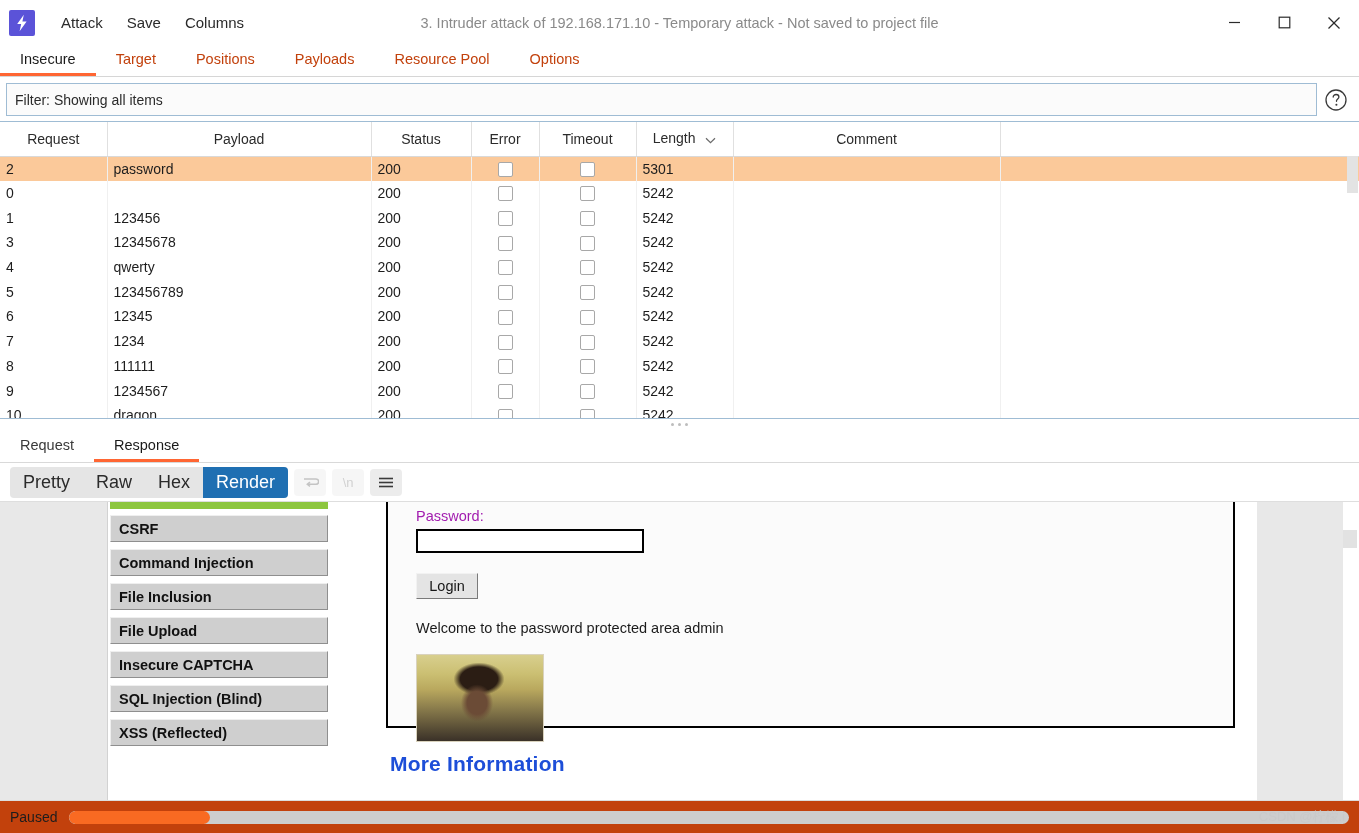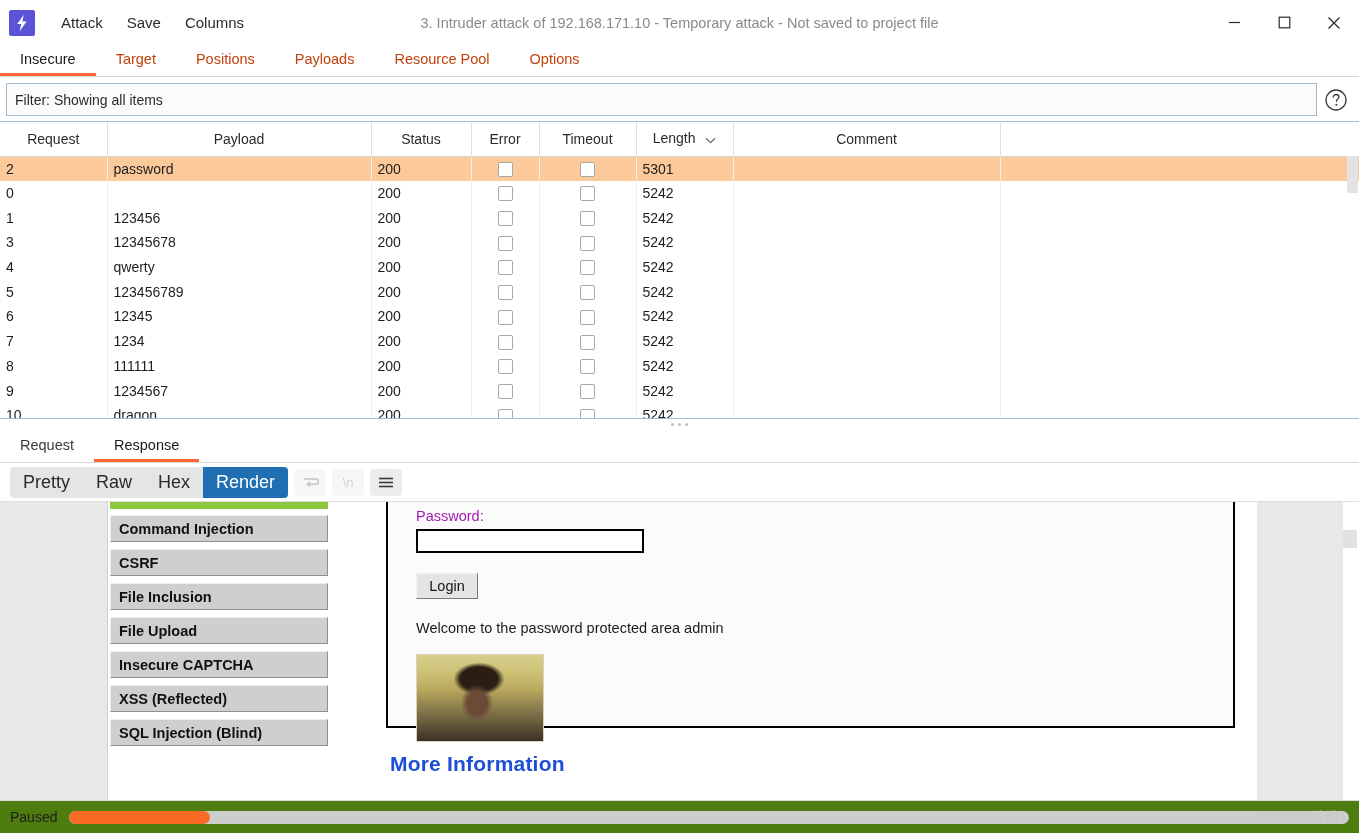--- a/index.html
+++ b/index.html
@@ -260,21 +260,21 @@
   .render-rightpad {
     position: absolute; right: 16px; top: 0; bottom: 0; width: 86px;
     background: #e8e8e8;
   }
 
   
   .statusbar {
     height: 27px; min-height: 33px;
     display: flex; align-items: center;
     border-top: 1px solid #dcdcdc;
-    background: #4d7c0f;
+    background: #c2410c;
     padding-left: 10px;
     position: relative;
   }
   .status-label { font-size: 14px; color: #1d1d1d; margin-right: 12px; }
   .progress-track {
     width: 1280px; height: 13px; border-radius: 7px;
     background: #cdcdcd; overflow: hidden;
   }
   .progress-fill { height: 100%; border-radius: 7px; background: #f96a22; }
   .watermark {
@@ -520,27 +520,27 @@
       <line x1="2" y1="10.5" x2="16" y2="10.5" stroke="#3a3a3a" stroke-width="1.6"></line>
     </svg>
   </div>
 </div>
 
 <div class="render-area">
   <div class="dvwa-leftgutter"></div>
 
   <div class="dvwa-nav">
     <div class="dvwa-green"></div>
+    <div class="nav-item">CSRF</div>
     <div class="nav-item">Command Injection</div>
-    <div class="nav-item">CSRF</div>
     <div class="nav-item">File Inclusion</div>
     <div class="nav-item">File Upload</div>
     <div class="nav-item">Insecure CAPTCHA</div>
+    <div class="nav-item">SQL Injection (Blind)</div>
     <div class="nav-item">XSS (Reflected)</div>
-    <div class="nav-item">SQL Injection (Blind)</div>
   </div>
 
   <div class="dvwa-main">
     <div class="dvwa-panel">
       <div class="lbl-password">Password:</div>
       <input class="pw-input" type="password" value="" style="">
       <div class="login-btn">Login</div>
       <div class="welcome-txt">Welcome to the password protected area admin</div>
       <div class="photo"></div>
     </div>

